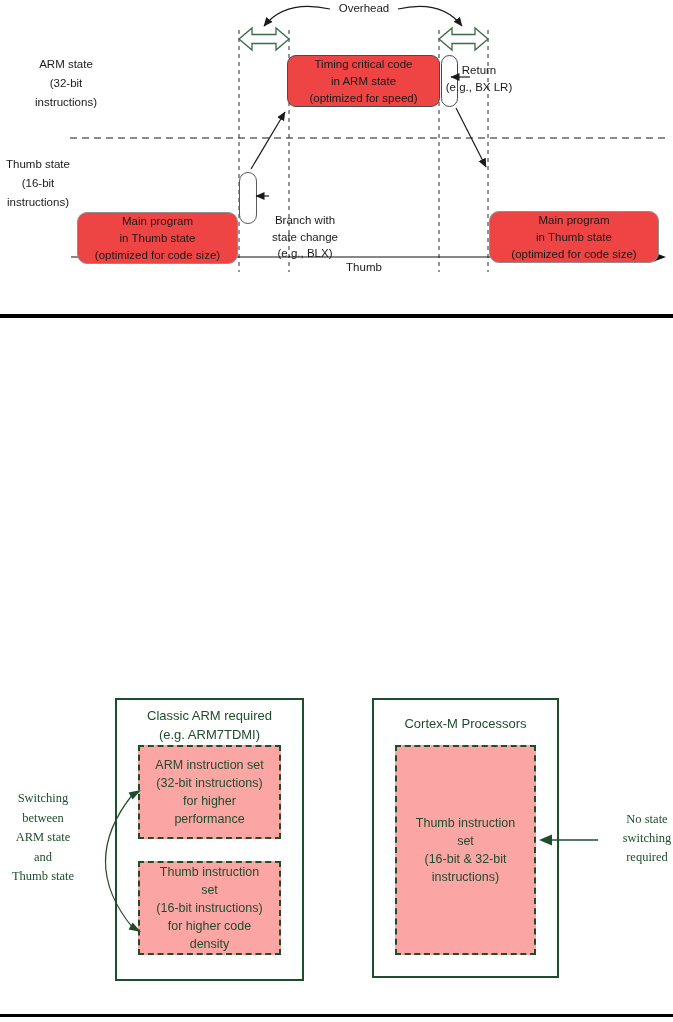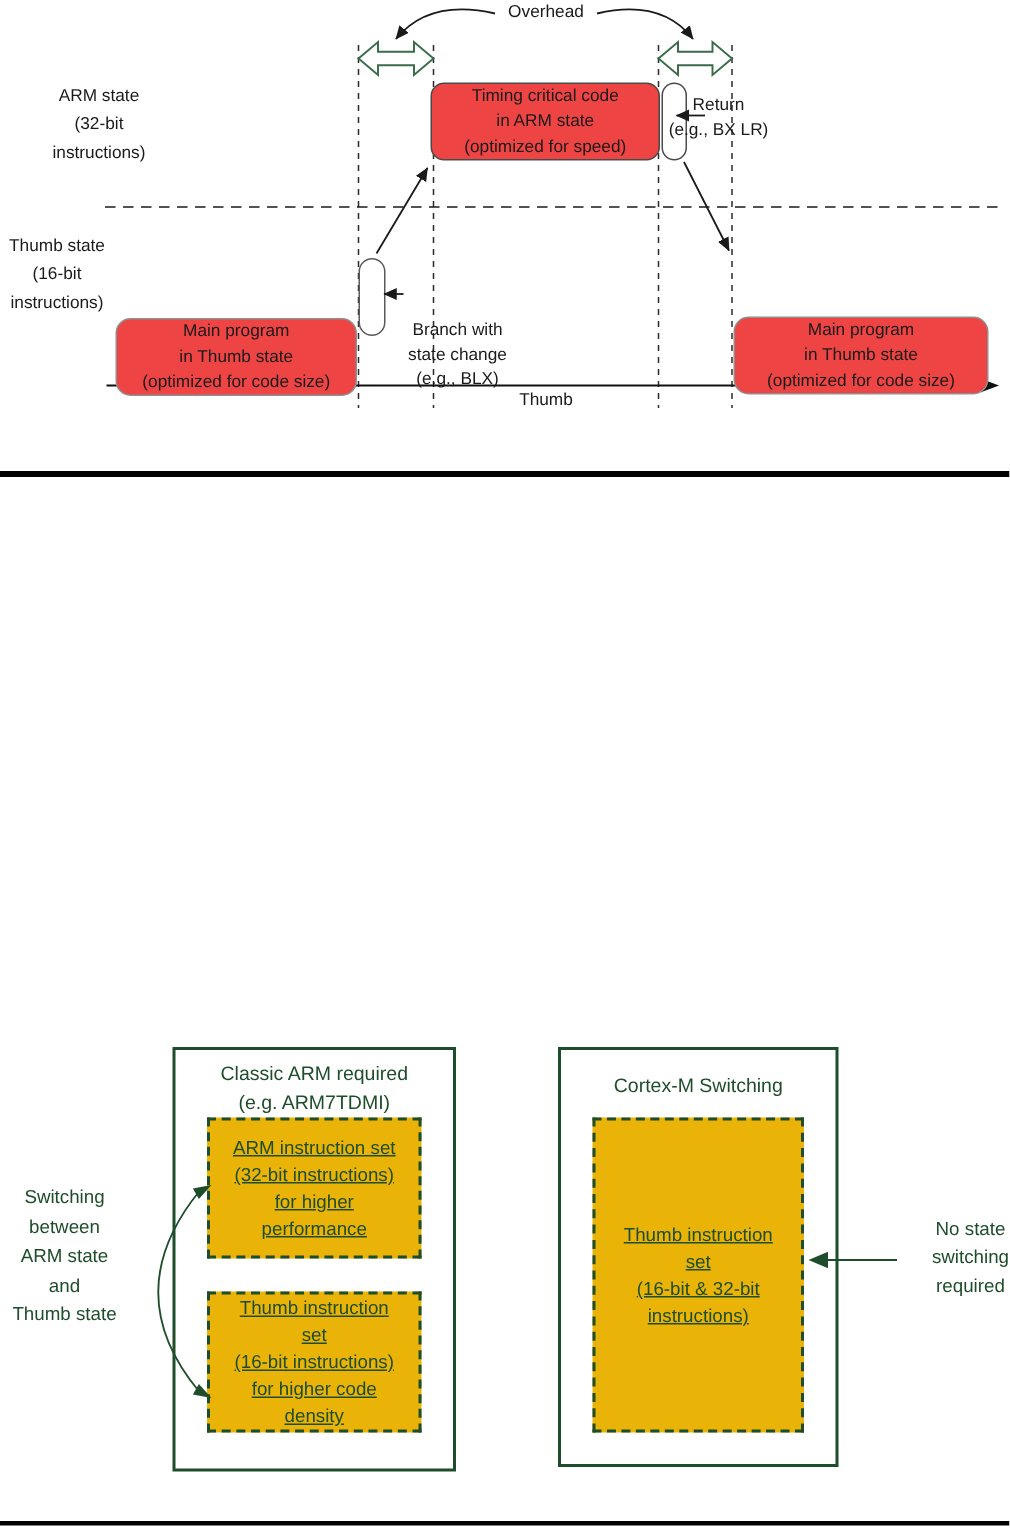--- a/index.html
+++ b/index.html
@@ -32,27 +32,27 @@
   .green { color:#1e4d2b; }
   .proc-box {
     position:absolute; background:#fff; box-sizing:border-box; z-index:2;
     border:2px solid #1e4d2b;
   }
   .proc-title {
     width:100%; text-align:center; white-space:pre-line; color:#1e4d2b;
     font-size:13px; line-height:19px;
   }
   .iset-box {
-    position:absolute; background:#eab308; box-sizing:border-box; z-index:2;
+    position:absolute; background:#fca5a5; box-sizing:border-box; z-index:2;
     border:2px dashed #1e4d2b; color:#1e4d2b;
     display:flex; align-items:center; justify-content:center;
     text-align:center; white-space:pre-line;
-    font-size:12.5px; line-height:18px;text-decoration:underline;
+    font-size:12.5px; line-height:18px;
   }
-  .f2-label { font-size:12.5px; line-height:19.5px; }
+  .f2-label { font-size:12.5px; line-height:19.5px;font-family:Liberation Serif, serif; }
 </style>
 </head>
 <body>
 
 <svg id="svg-bg" class="layer" viewBox="0 0 673 1022">
   <line x1="239" y1="30" x2="239" y2="272" stroke="#2a2a2a" stroke-width="1" stroke-dasharray="4 4"></line>
   <line x1="289" y1="30" x2="289" y2="272" stroke="#2a2a2a" stroke-width="1" stroke-dasharray="4 4"></line>
   <line x1="439" y1="30" x2="439" y2="272" stroke="#2a2a2a" stroke-width="1" stroke-dasharray="4 4"></line>
   <line x1="488" y1="30" x2="488" y2="272" stroke="#2a2a2a" stroke-width="1" stroke-dasharray="4 4"></line>
   <line x1="70" y1="138" x2="667" y2="138" stroke="#1a1a1a" stroke-width="1.1" stroke-dasharray="7 5"></line>
@@ -117,21 +117,21 @@
 for higher
 performance</div>
 
   <div class="iset-box" style="left:138px; top:861px; width:143px; height:94px;">Thumb instruction
 set
 (16-bit instructions)
 for higher code
 density</div>
 
   <div class="proc-box" style="left:372px; top:698px; width:187px; height:280px;">
-    <div class="proc-title" style="margin-top:14px;">Cortex-M Switching</div>
+    <div class="proc-title" style="margin-top:14px;">Cortex-M Processors</div>
   </div>
 
   <div class="iset-box" style="left:395px; top:745px; width:141px; height:210px;">Thumb instruction
 set
 (16-bit &amp; 32-bit
 instructions)</div>
 
   <div class="lbl f2-label green" style="left:612px; top:810px; width:70px; line-height:19px;">No state
 switching
 required</div>

